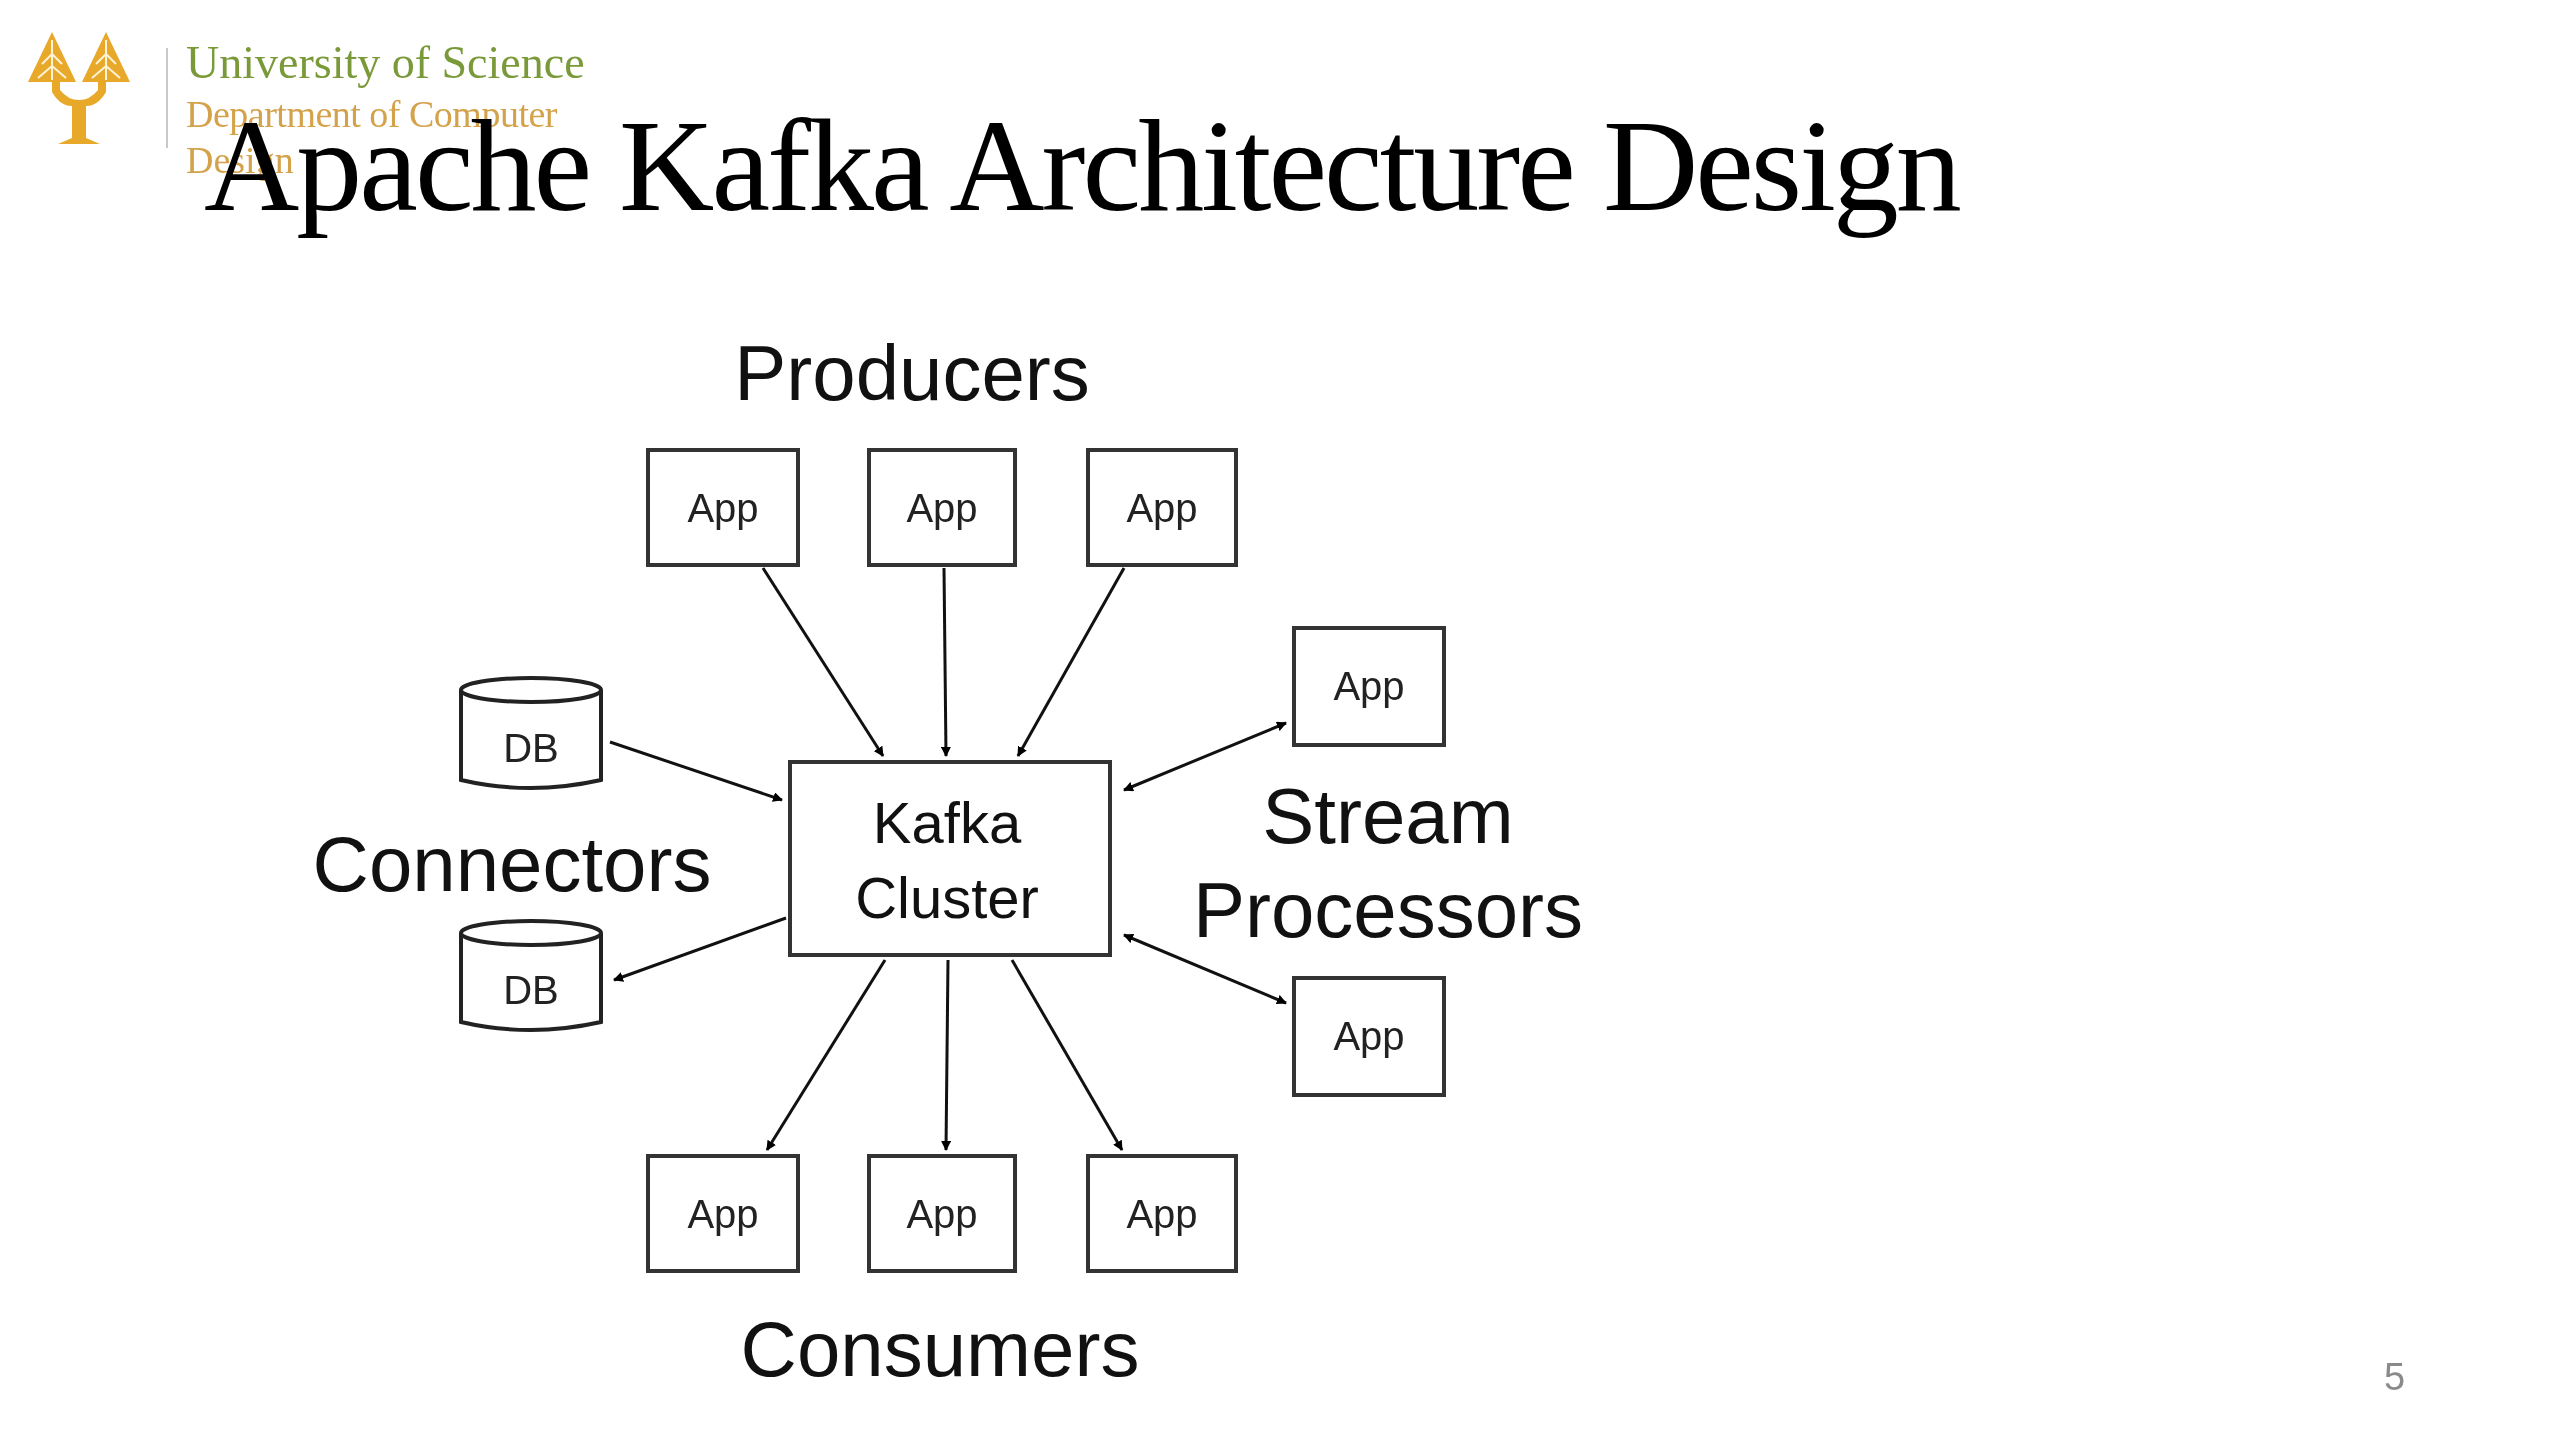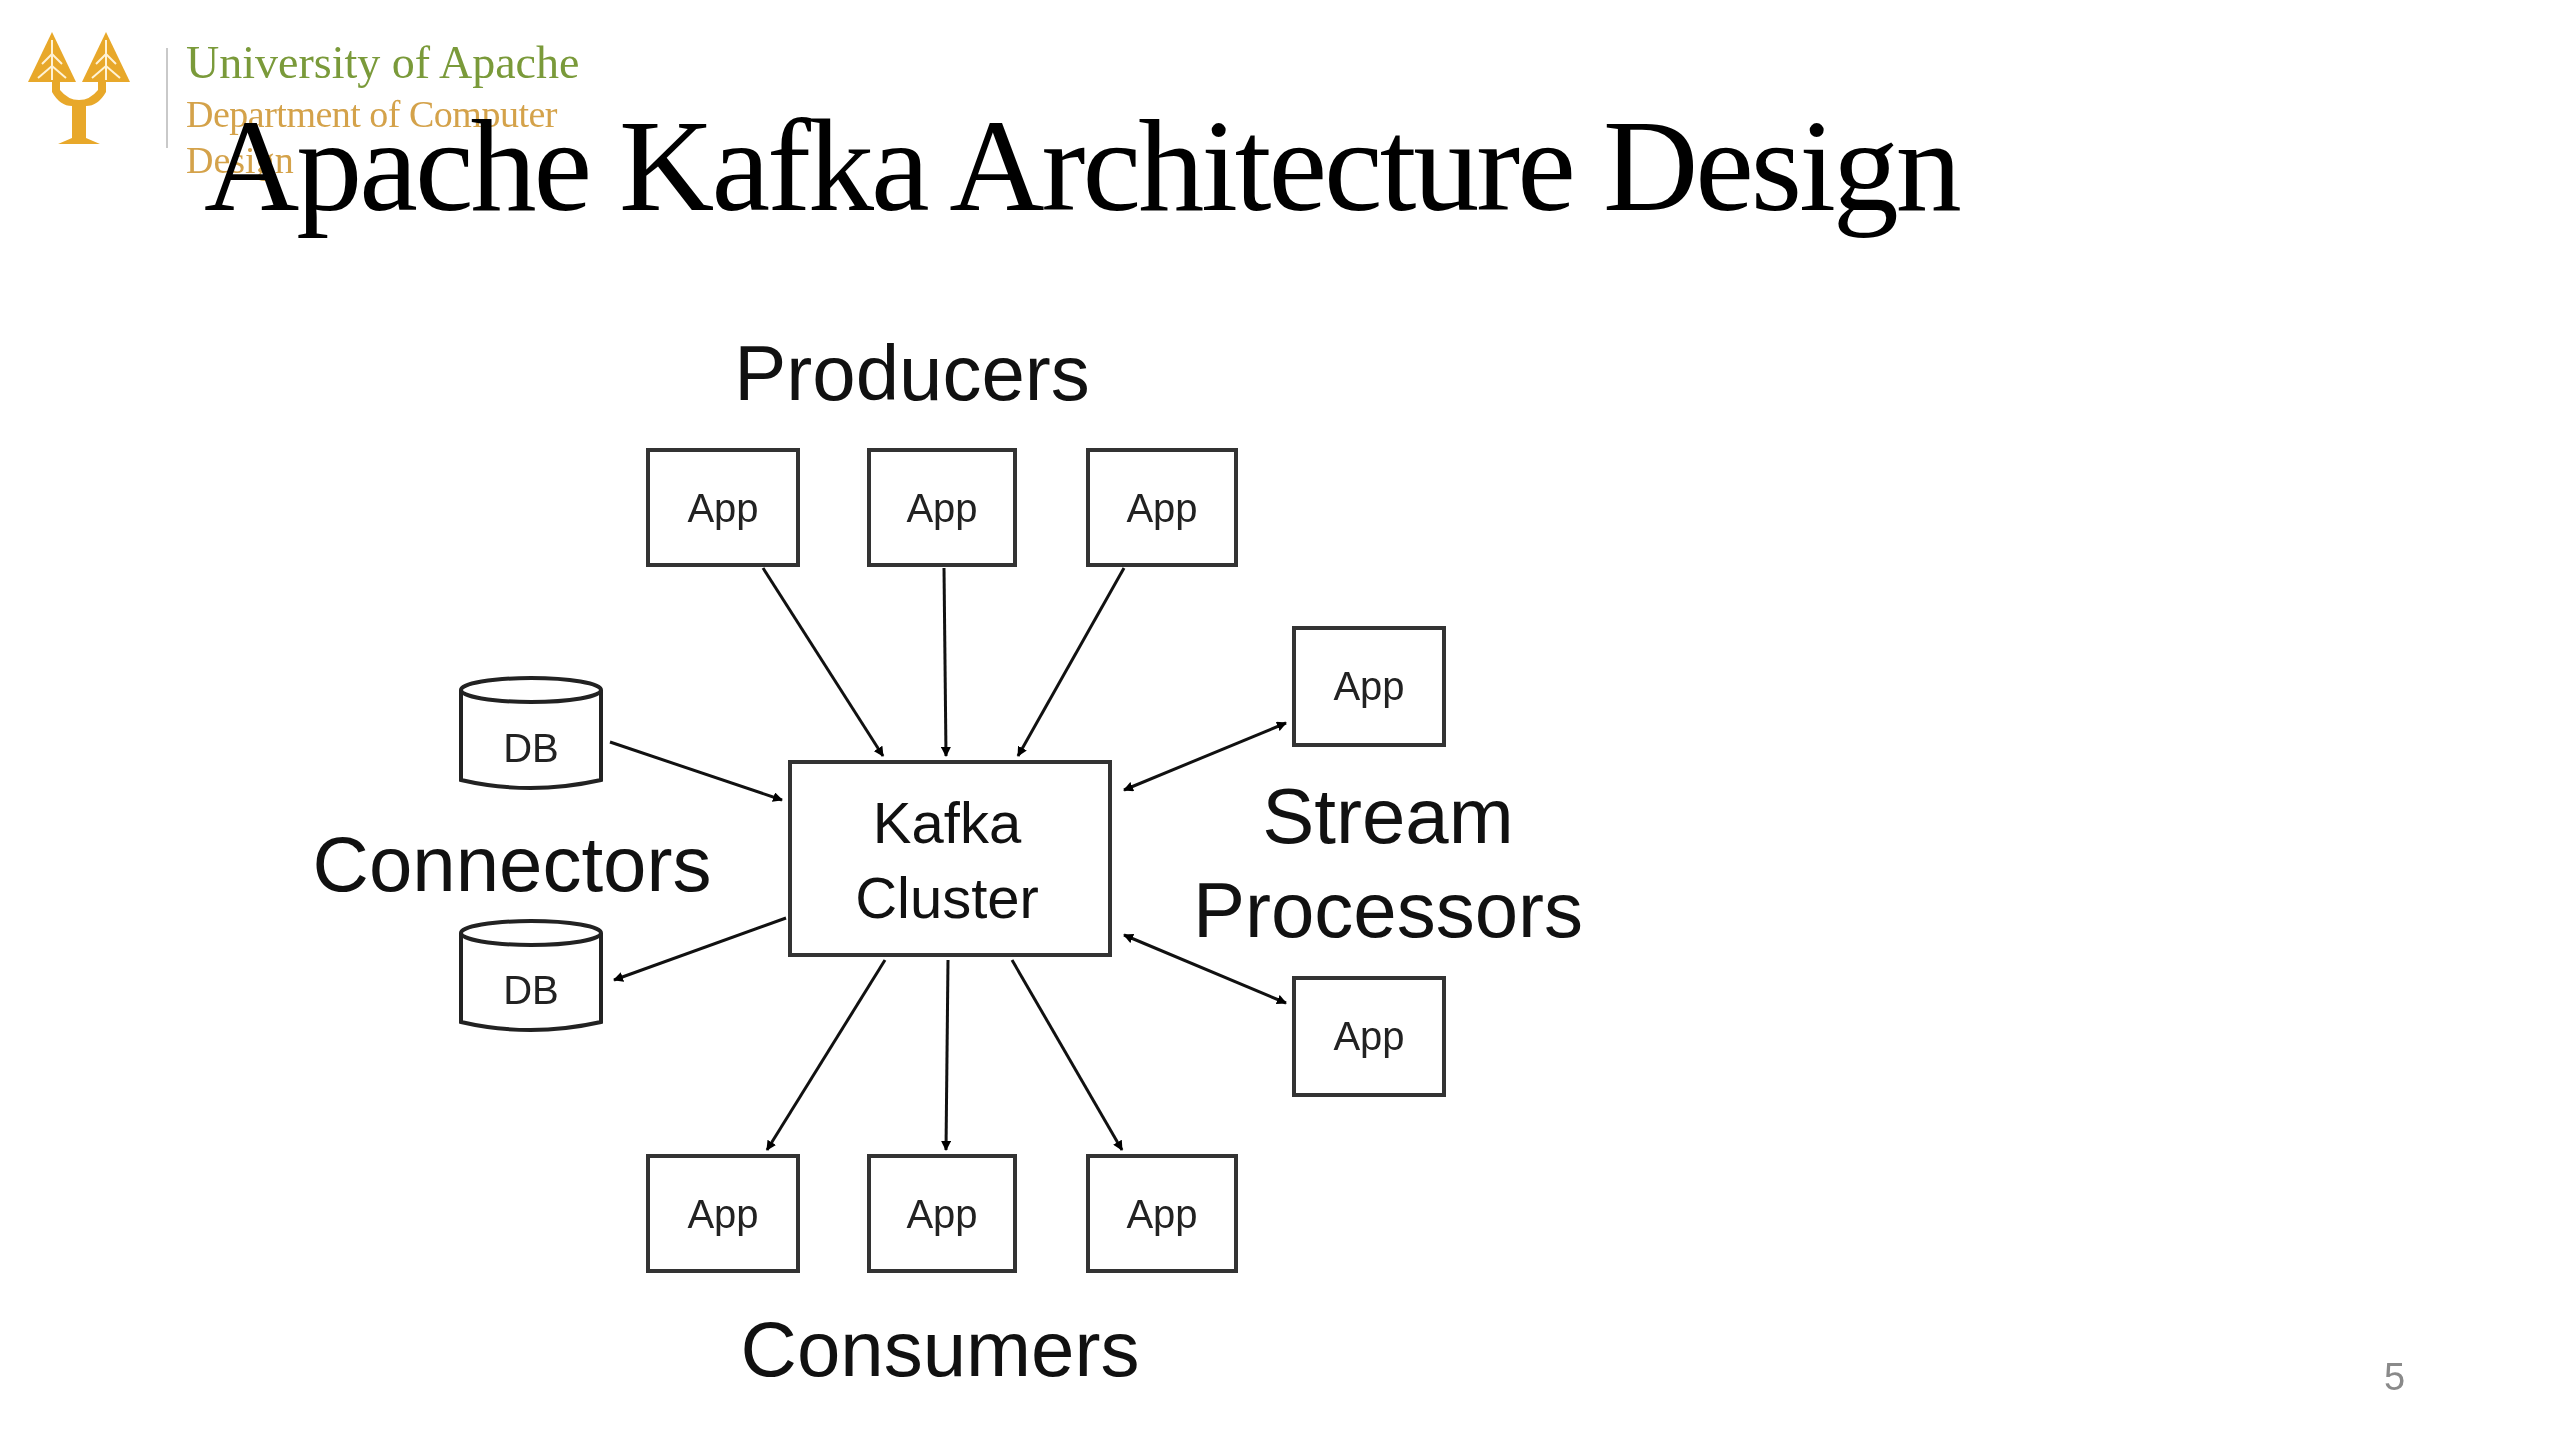--- a/index.html
+++ b/index.html
@@ -28,21 +28,21 @@
         <line x1="32" y1="40" x2="18" y2="52"></line>
         <line x1="32" y1="40" x2="46" y2="52"></line>
       <line x1="86" y1="14" x2="86" y2="54"></line>
         <line x1="86" y1="28" x2="76" y2="38"></line>
         <line x1="86" y1="28" x2="96" y2="38"></line>
         <line x1="86" y1="40" x2="72" y2="52"></line>
         <line x1="86" y1="40" x2="100" y2="52"></line>
     </g>
   </svg>
   <div class="logo-divider"></div>
-  <div class="logo-text-1">University of Apache</div>
+  <div class="logo-text-1">University of Science</div>
   <div class="logo-text-2">Department of Computer</div>
   <div class="logo-text-3">Design</div>
 </div>
 
 <div id="title">Apache Kafka Architecture Design</div>
 
 <svg id="diagram" viewBox="0 0 2560 1440">
   <defs>
     <marker id="ah" markerWidth="10" markerHeight="10" refX="9" refY="5" orient="auto" markerUnits="userSpaceOnUse" viewBox="0 0 10 10">
       <path d="M0,0 L10,5 L0,10 Z" fill="#000"></path>

